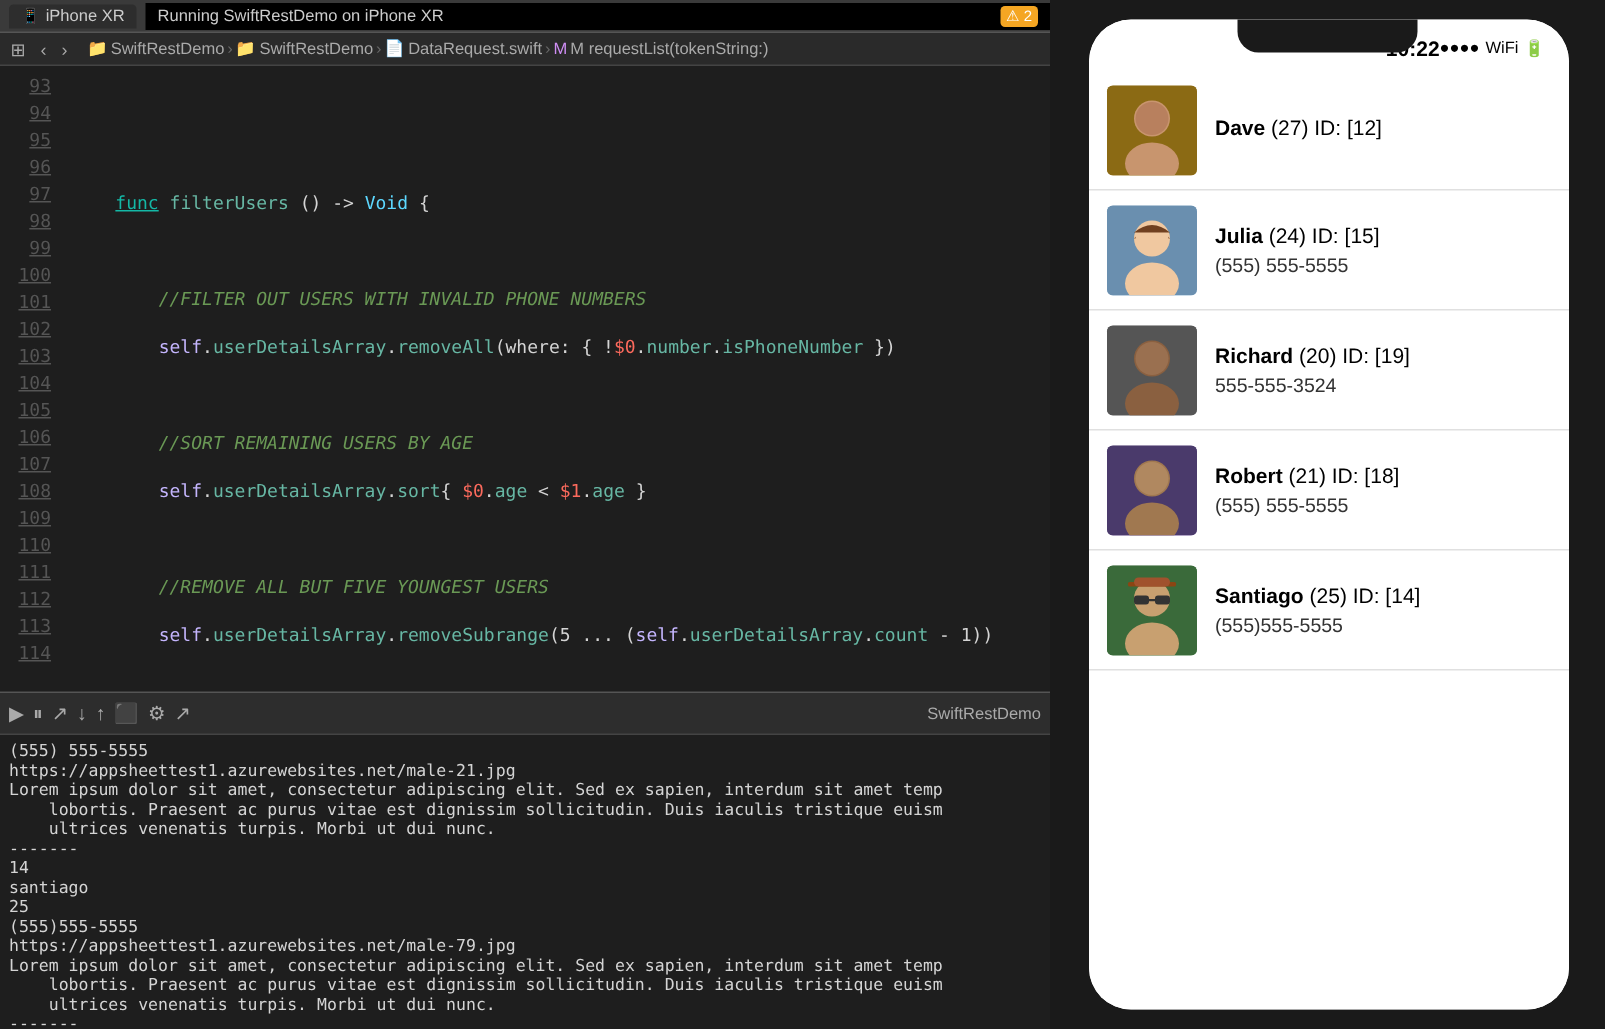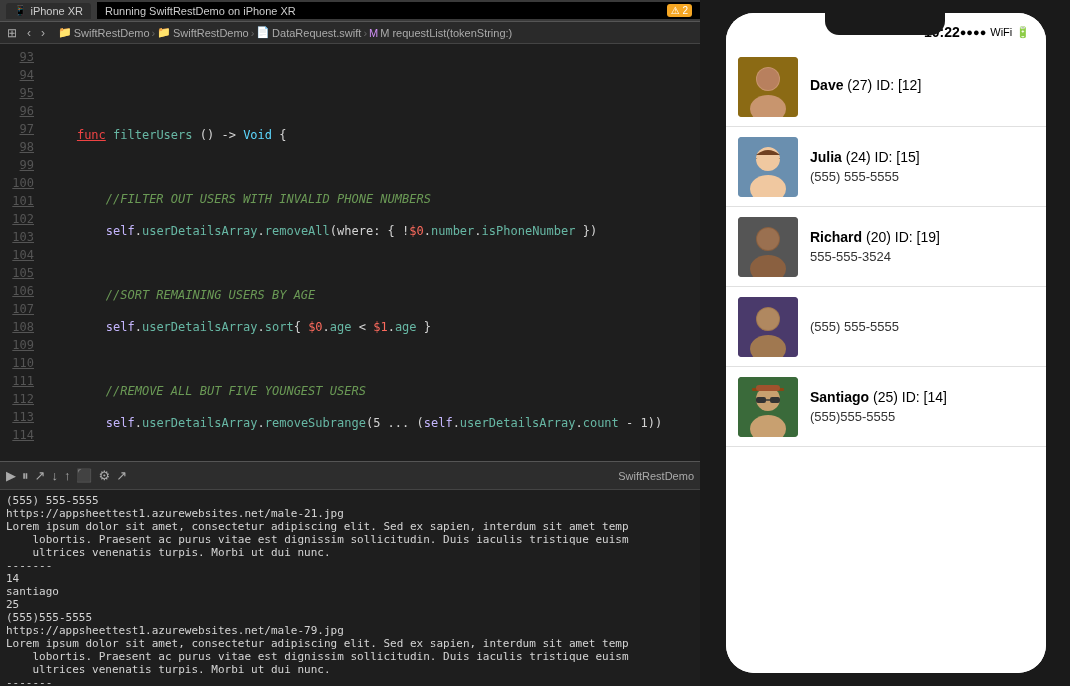--- a/index.html
+++ b/index.html
@@ -131,21 +131,21 @@
       font-family: 'Menlo', 'Monaco', monospace;
       font-size: 12px;
       color: #d4d4d4;
       white-space: pre;
       overflow: hidden;
     }
     .code-line {
       line-height: 18px;
       height: 18px;
     }
-    .kw { color: #ef4444; text-decoration: underline; } 
+    .kw { color: #14b8a6; text-decoration: underline; } 
     .kw2 { color: #c4b5fd; } 
     .fn { color: #67b7a4; }
     .comment { color: #6a9955; font-style: italic; }
     .type { color: #5dd8ff; }
     .op { color: #d4d4d4; }
     .prop { color: #67b7a4; }
     .dollar { color: #fc6a5d; }
 
     
     .console-area {
@@ -508,20 +508,24 @@
         <div class="contact-item">
           <div class="contact-avatar avatar-robert">
             <svg width="60" height="60" viewBox="0 0 60 60" xmlns="http://www.w3.org/2000/svg">
               <rect width="60" height="60" fill="#4a3a6b"></rect>
               <circle cx="30" cy="22" r="12" fill="#a07850"></circle>
               <ellipse cx="30" cy="52" rx="18" ry="14" fill="#a07850"></ellipse>
               <circle cx="30" cy="22" r="11" fill="#b08860"></circle>
             </svg>
           </div>
           <div class="contact-info">
+            <div class="contact-name-line">
+              <span class="contact-name">Robert</span>
+              <span> (21)  ID: [18]</span>
+            </div>
             <div class="contact-phone">(555) 555-5555</div>
           </div>
         </div>
 
         <div class="contact-item">
           <div class="contact-avatar avatar-santiago">
             <svg width="60" height="60" viewBox="0 0 60 60" xmlns="http://www.w3.org/2000/svg">
               <rect width="60" height="60" fill="#3a6a3a"></rect>
               <circle cx="30" cy="22" r="12" fill="#c8a070"></circle>
               <ellipse cx="30" cy="52" rx="18" ry="14" fill="#c8a070"></ellipse>

